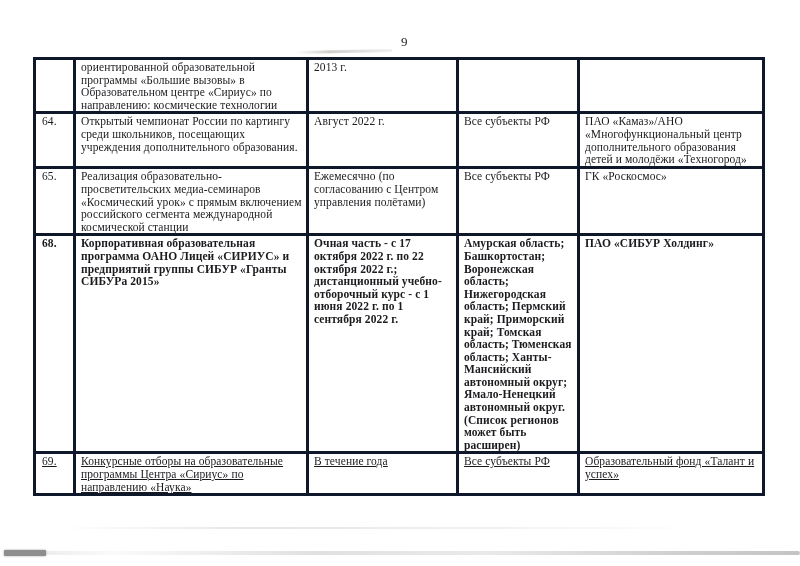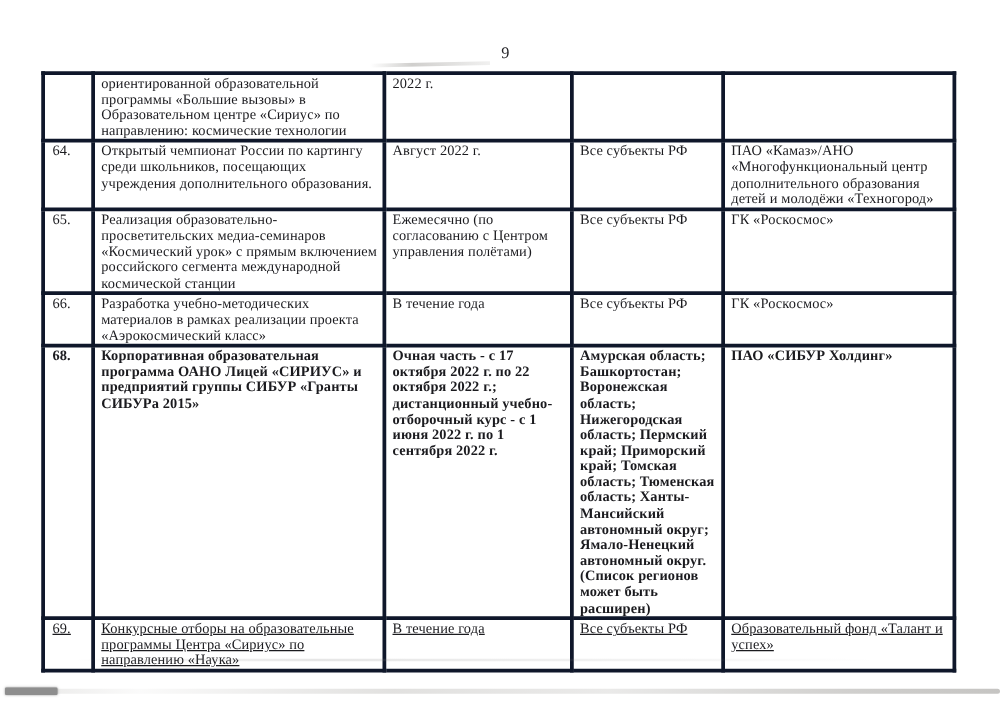--- a/index.html
+++ b/index.html
@@ -111,42 +111,35 @@
     <col style="width:40px">
     <col style="width:233px">
     <col style="width:150px">
     <col style="width:121px">
     <col style="width:185px">
   </colgroup>
   <tbody>
     <tr class="r-cont">
       <td class="num"></td>
       <td>ориентированной образовательной программы «Большие вызовы» в Образовательном центре «Сириус» по направлению: космические технологии</td>
-      <td>2022 г.</td>
+      <td>2013 г.</td>
       <td></td>
       <td></td>
     </tr>
     <tr class="r-64">
       <td class="num">64.</td>
       <td>Открытый чемпионат России по картингу среди школьников, посещающих учреждения дополнительного образования.</td>
       <td>Август 2022 г.</td>
       <td>Все субъекты РФ</td>
       <td>ПАО «Камаз»/АНО «Многофункциональный центр дополнительного образования детей и молодёжи «Техногород»</td>
     </tr>
     <tr class="r-65">
       <td class="num">65.</td>
       <td>Реализация образовательно-просветительских медиа-семинаров «Космический урок» с прямым включением российского сегмента международной космической станции</td>
       <td>Ежемесячно (по согласованию с Центром управления полётами)</td>
-      <td>Все субъекты РФ</td>
-      <td>ГК «Роскосмос»</td>
-    </tr>
-    <tr class="r-66">
-      <td class="num">66.</td>
-      <td>Разработка учебно-методических материалов в рамках реализации проекта «Аэрокосмический класс»</td>
-      <td>В течение года</td>
       <td>Все субъекты РФ</td>
       <td>ГК «Роскосмос»</td>
     </tr>
     <tr class="r-68">
       <td class="num">68.</td>
       <td>Корпоративная образовательная программа ОАНО Лицей «СИРИУС» и предприятий группы СИБУР «Гранты СИБУРа 2015»</td>
       <td>Очная часть - с 17 октября 2022 г. по 22 октября 2022 г.; дистанционный учебно-отборочный курс - с 1 июня 2022 г. по 1 сентября 2022 г.</td>
       <td>Амурская область; Башкортостан; Воронежская область; Нижегородская область; Пермский край; Приморский край; Томская область; Тюменская область; Ханты-Мансийский автономный округ; Ямало-Ненецкий автономный округ. (Список регионов может быть расширен)</td>
       <td>ПАО «СИБУР Холдинг»</td>
     </tr>

